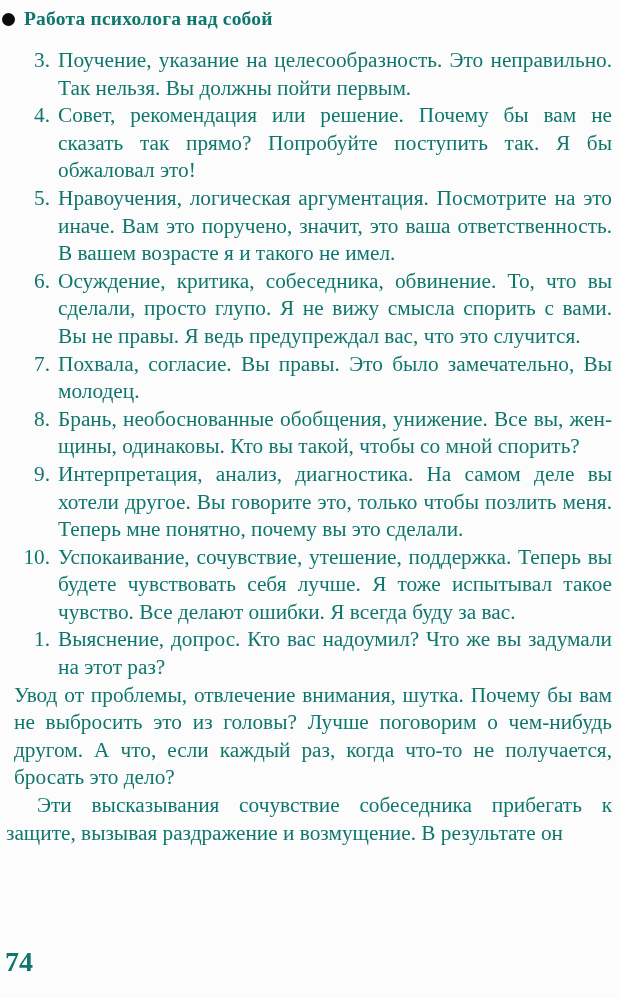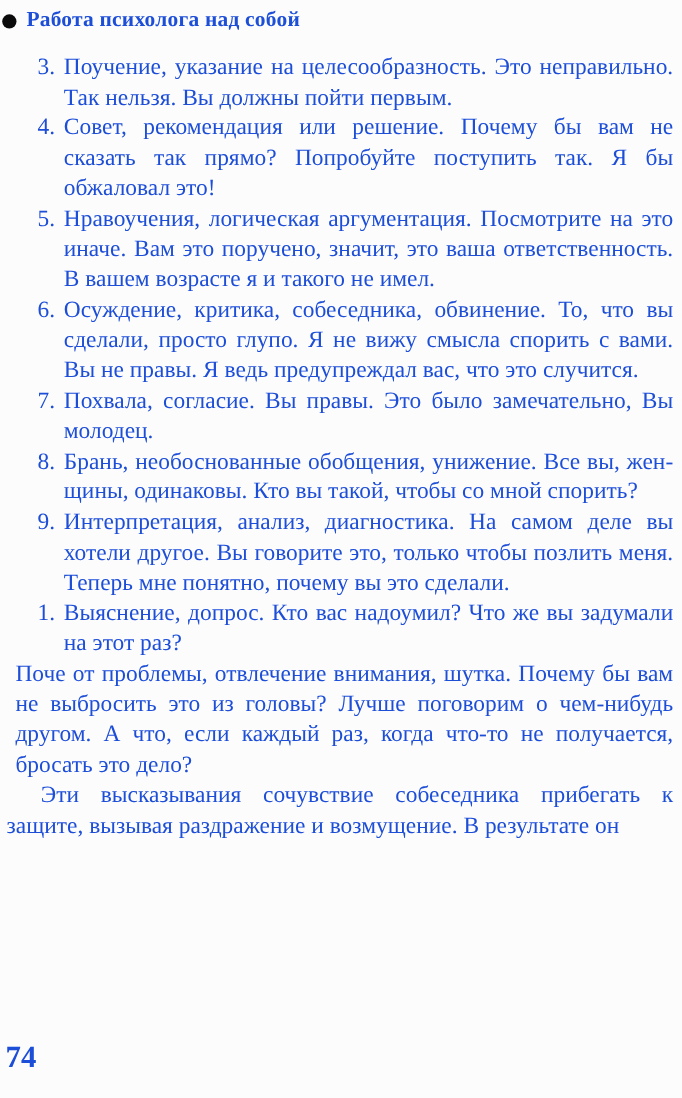--- a/index.html
+++ b/index.html
@@ -5,21 +5,21 @@
   html, body { margin: 0; padding: 0; }
   body {
     width: 620px; height: 998px;
     background: #ffffff;
     font-family: "Liberation Serif", serif;
   }
   .page {
     position: relative;
     width: 620px; height: 998px;
     background: #fcfcfc;
-    color: #1d4ed8;
+    color: #0f766e;
     overflow: hidden;
   }
   .running-head {
     position: absolute;
     left: 2px; top: 8px;
     display: flex;
     align-items: center;
     gap: 9px;
     font-weight: bold;
     font-size: 19.5px;
@@ -112,28 +112,32 @@
       <li class="item">
         <span class="num">8.</span>
         <span class="itext"><span class="term">Брань, необоснованные обобщения, унижение.</span> <span>Все вы, жен­щины, одинаковы. Кто вы такой, чтобы со мной спо­рить?</span></span>
       </li>
 
       <li class="item">
         <span class="num">9.</span>
         <span class="itext"><span class="term">Интерпретация, анализ, диагностика.</span> <span>На самом деле вы хотели другое. Вы говорите это, только чтобы по­злить меня. Теперь мне понятно, почему вы это сде­лали.</span></span>
       </li>
 
+      <li class="item">
+        <span class="num">10.</span>
+        <span class="itext"><span class="term">Успокаивание, сочувствие, утешение, поддержка.</span> <span>Теперь вы будете чувствовать себя лучше. Я тоже испытывал такое чувство. Все делают ошибки. Я всегда буду за вас.</span></span>
+      </li>
 
       <li class="item">
         <span class="num">1.</span>
         <span class="itext"><span class="term">Выяснение, допрос.</span> <span>Кто вас надоумил? Что же вы заду­мали на этот раз?</span></span>
       </li>
 
       <li class="item">
-        <span class="itext"><span class="term">Поче от проблемы, отвлечение внимания, шутка.</span> <span>Поче­му бы вам не выбросить это из головы? Лучше погово­рим о чем-нибудь другом. А что, если каждый раз, ког­да что-то не получается, бросать это дело?</span></span>
+        <span class="itext"><span class="term">Увод от проблемы, отвлечение внимания, шутка.</span> <span>Поче­му бы вам не выбросить это из головы? Лучше погово­рим о чем-нибудь другом. А что, если каждый раз, ког­да что-то не получается, бросать это дело?</span></span>
       </li>
 
     </ol>
 
     <p class="closing">Эти высказывания сочувствие собеседника прибегать к защите, вызывая раздражение и возмущение. В результате он</p>
   </div>
 
   <div class="page-number">74</div>
 
 </div>

